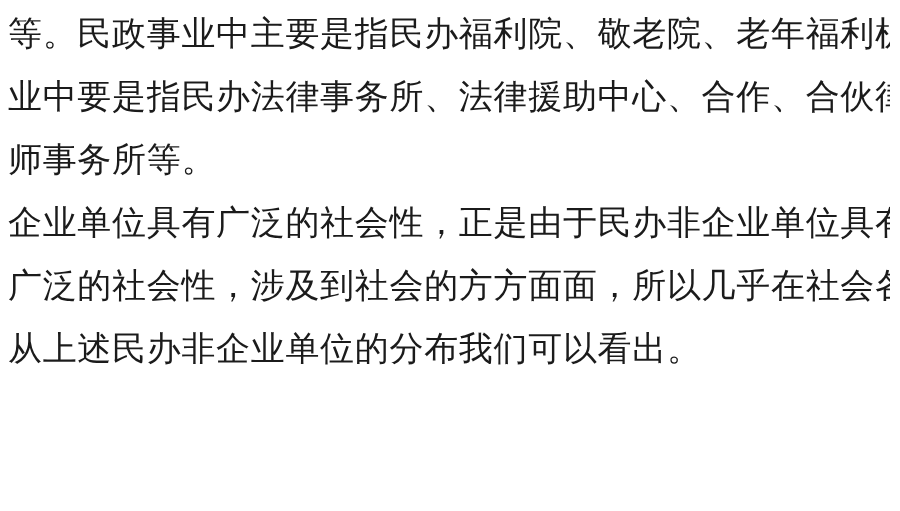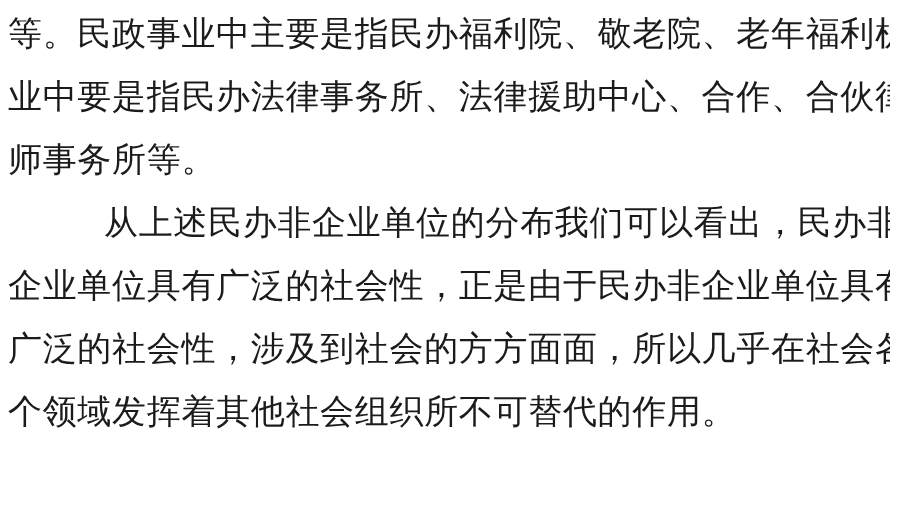--- a/index.html
+++ b/index.html
@@ -42,17 +42,16 @@
     text-indent: 96px;
   }
 </style>
 </head>
 <body>
 
 <div class="page">
   <div class="text-line">等。民政事业中主要是指民办福利院、敬老院、老年福利机</div>
   <div class="text-line">业中要是指民办法律事务所、法律援助中心、合作、合伙律</div>
   <div class="text-line para-end">师事务所等。</div>
-  <div class="text-line indent">从上述民办非企业单位的分布我们可以看出，民办非</div>
   <div class="text-line">企业单位具有广泛的社会性，正是由于民办非企业单位具有</div>
   <div class="text-line">广泛的社会性，涉及到社会的方方面面，所以几乎在社会各</div>
-  <div class="text-line para-end">个领域发挥着其他社会组织所不可替代的作用。</div>
+  <div class="text-line para-end">从上述民办非企业单位的分布我们可以看出。</div>
 </div>
 
 </body></html>

